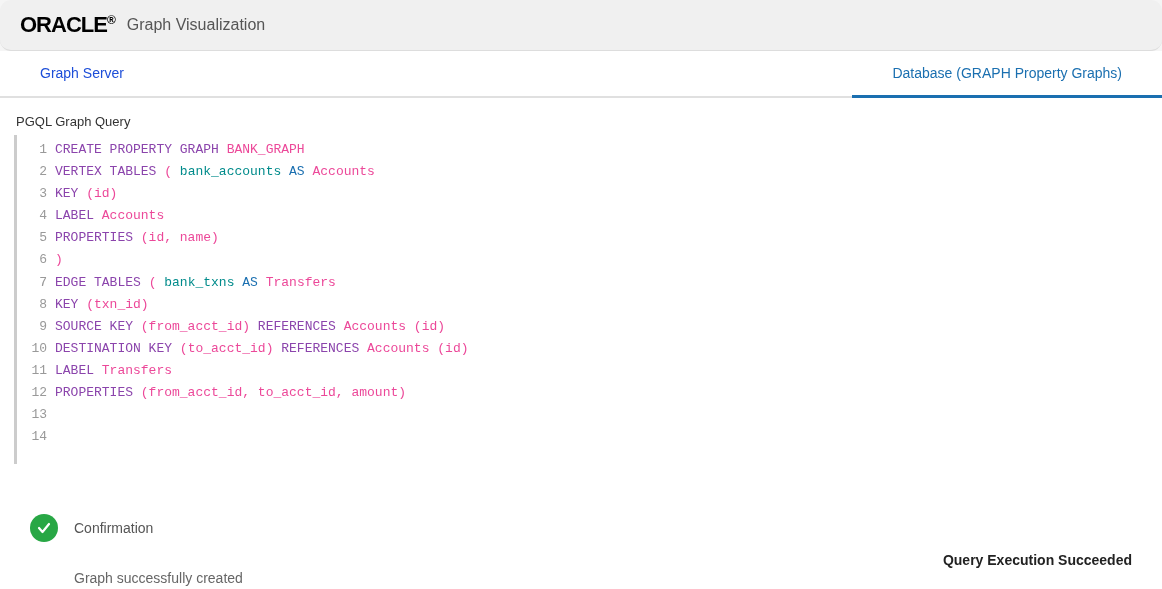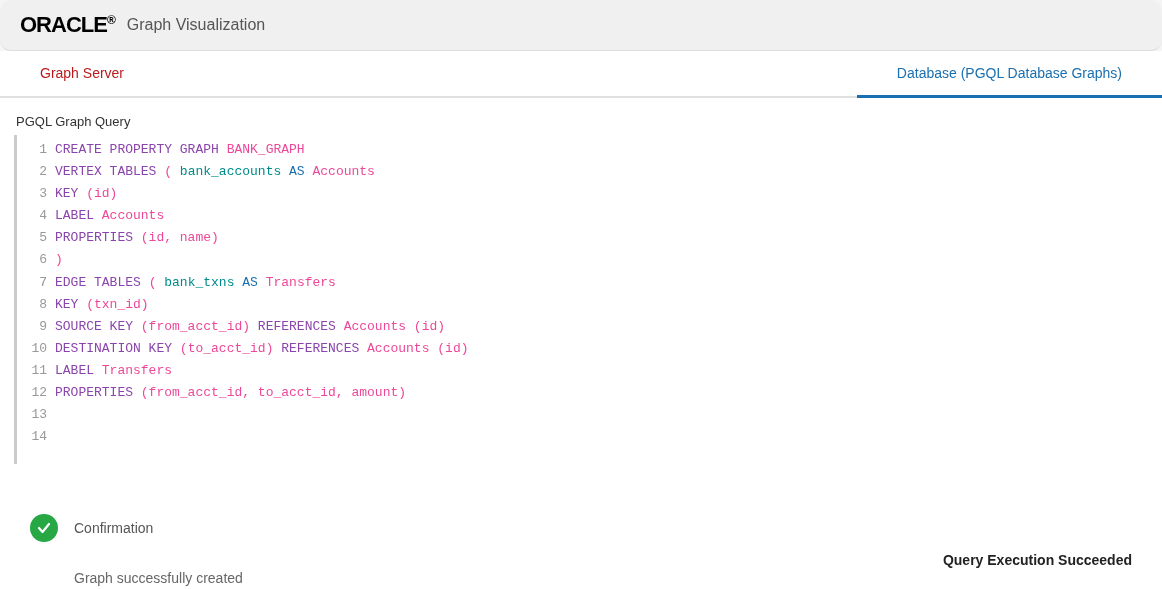--- a/index.html
+++ b/index.html
@@ -40,21 +40,21 @@
     
     .tabs {
       display: flex;
       background: #fff;
       border-bottom: 2px solid #e0e0e0;
     }
     .tab {
       padding: 14px 40px;
       font-size: 14px;
       cursor: pointer;
-      color: #b91c1c;
+      color: #1d4ed8;
       border-bottom: 3px solid transparent;
       margin-bottom: -2px;
       text-align: center;
     }
     .tab.active-right {
       color: #1a6fb0;
       border-bottom: 3px solid #1a6fb0;
       font-weight: normal;
     }
     .tab-spacer {
@@ -164,21 +164,21 @@
   </span>
   <span class="app-title">Graph Visualization</span>
 </div>
 
 <div class="tabs">
   <div class="tab">
     <span>Graph Server</span>
   </div>
   <div class="tab-spacer"></div>
   <div class="tab active-right">
-    <span>Database (PGQL Database Graphs)</span>
+    <span>Database (GRAPH Property Graphs)</span>
   </div>
 </div>
 
 <div class="main">
   <div class="query-section">
     <div class="query-label">PGQL Graph Query</div>
     <div class="code-area" id="code-area">
         <div class="code-line">
           <span class="line-num">1</span>
           <span class="code-content"><span class="kw-purple">CREATE PROPERTY GRAPH </span><span class="txt-black">BANK_GRAPH</span></span>

